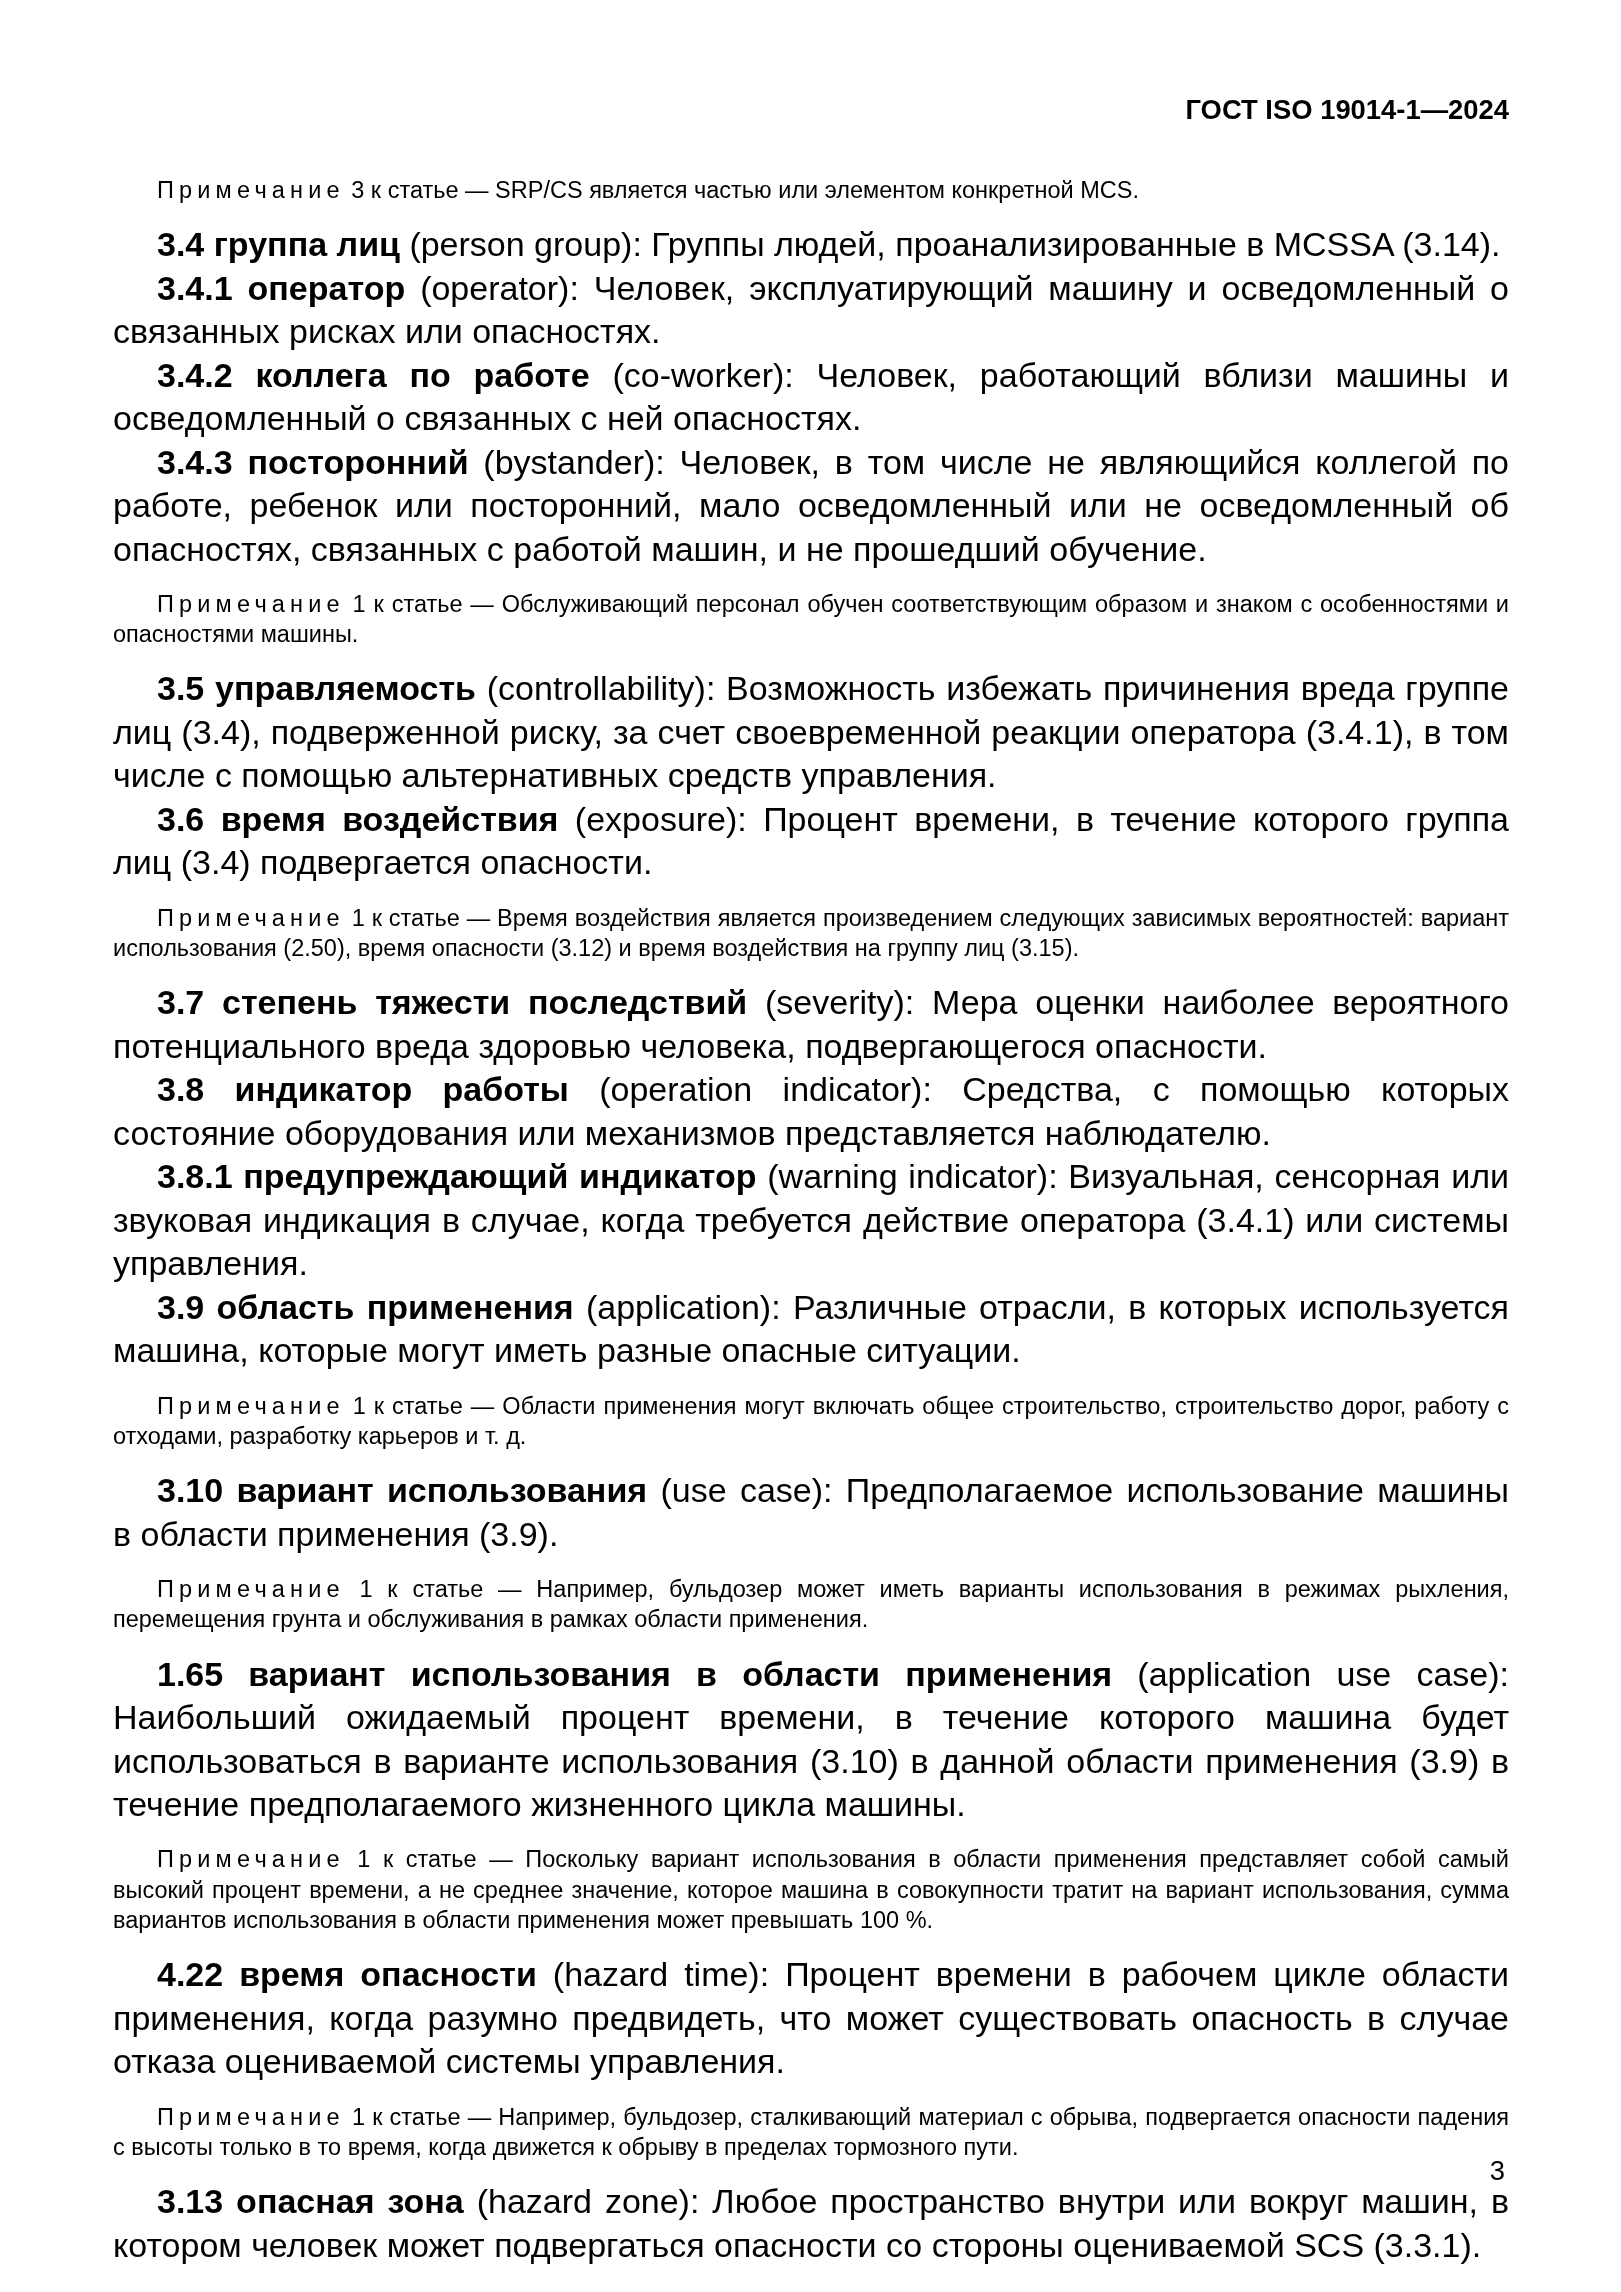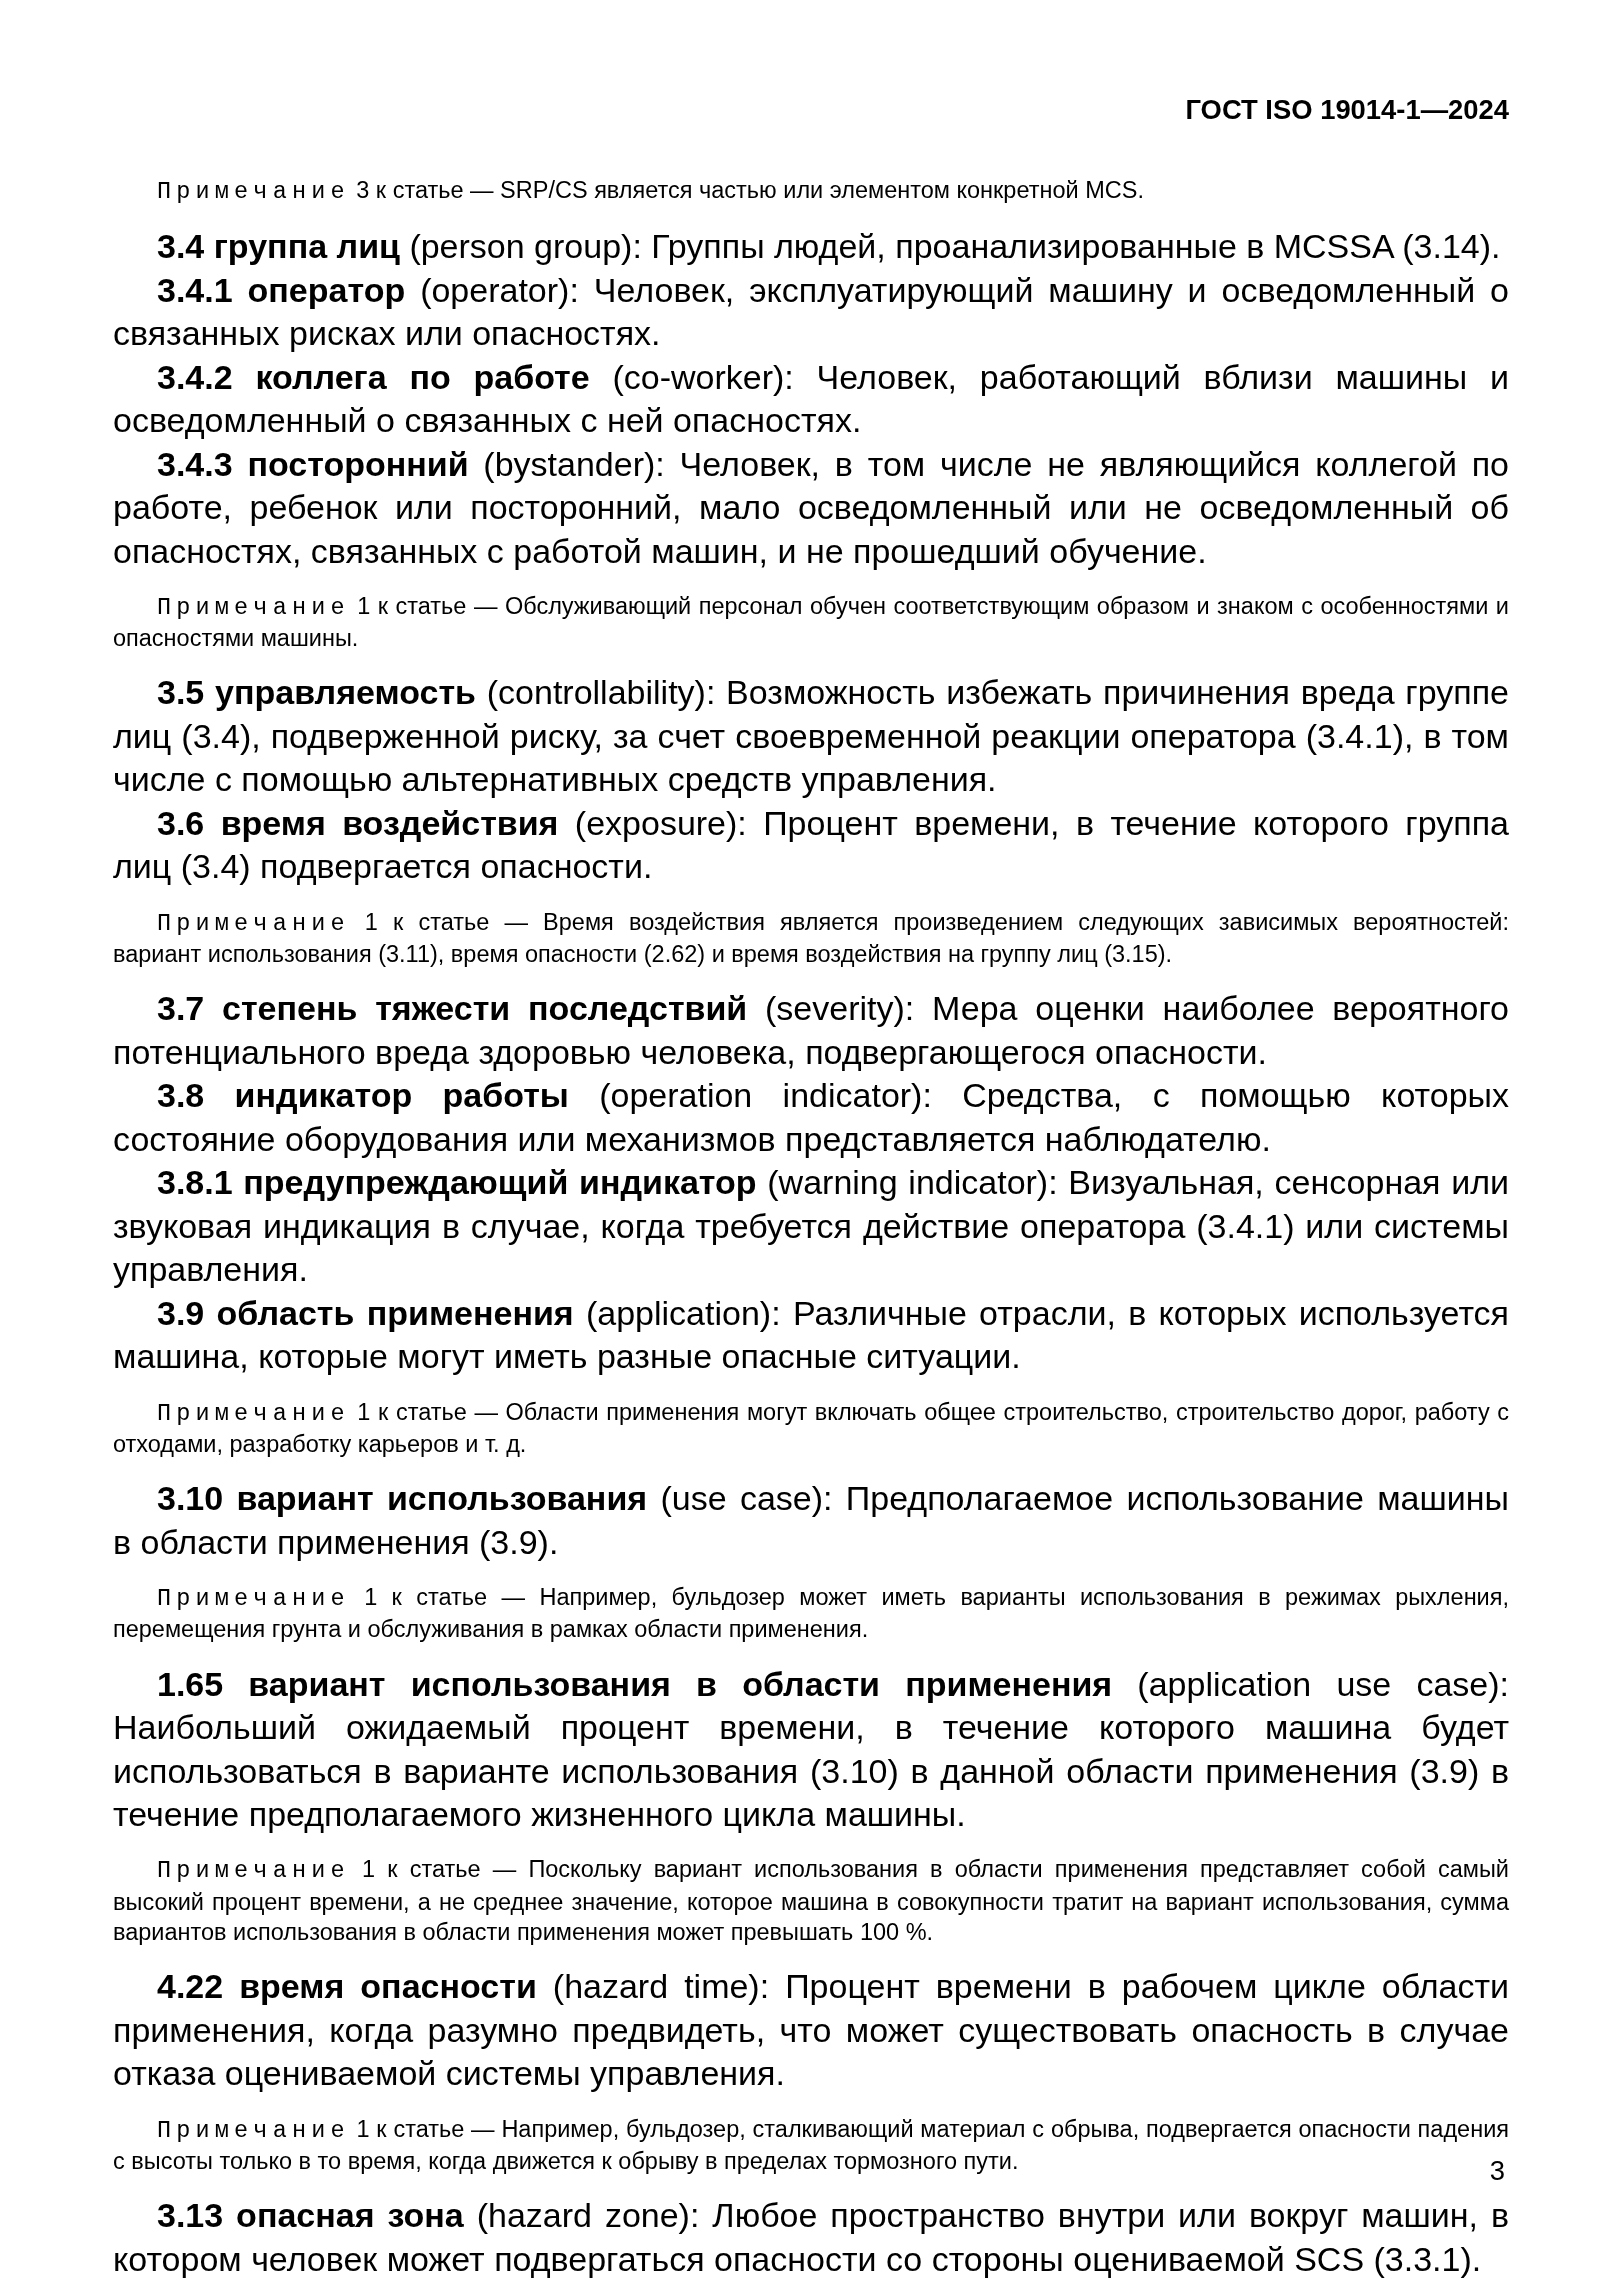--- a/index.html
+++ b/index.html
@@ -29,21 +29,21 @@
     text-indent: 44px;
   }
   p.def .term { font-weight: bold; }
   p.note {
     font-size: 23.5px;
     line-height: 1.3;
     text-align: justify;
     text-indent: 44px;
     margin: 17.6px 0;
   }
-  .note-label { letter-spacing: 0.22em; font-family: Liberation Mono, monospace; }
+  .note-label { letter-spacing: 0.22em; }
   .page-number {
     position: absolute;
     right: 116px;
     bottom: 106px;
     font-size: 27.4px;
   }
 </style>
 </head>
 <body>
 
@@ -63,21 +63,21 @@
 
   <p class="def"><b class="term">3.4.3 посторонний</b><span> (bystander): Человек, в том числе не являющийся коллегой по работе, ребенок или посторонний, мало осведомленный или не осведомленный об опасностях, связанных с работой машин, и не прошедший обучение.</span></p>
 
 
   <p class="note"><span class="note-label">Примечание</span><span> 1 к статье — Обслуживающий персонал обучен соответствующим образом и знаком с особенностями и опасностями машины.</span></p>
 
   <p class="def"><b class="term">3.5 управляемость</b><span> (controllability): Возможность избежать причинения вреда группе лиц (3.4), подверженной риску, за счет своевременной реакции оператора (3.4.1), в том числе с помощью альтернативных средств управления.</span></p>
 
   <p class="def"><b class="term">3.6 время воздействия</b><span> (exposure): Процент времени, в течение которого группа лиц (3.4) подвергается опасности.</span></p>
 
-  <p class="note"><span class="note-label">Примечание</span><span> 1 к статье — Время воздействия является произведением следующих зависимых вероятностей: вариант использования (3.11), время опасности (2.62) и время воздействия на группу лиц (3.15).</span></p>
+  <p class="note"><span class="note-label">Примечание</span><span> 1 к статье — Время воздействия является произведением следующих зависимых вероятностей: вариант использования (2.50), время опасности (3.12) и время воздействия на группу лиц (3.15).</span></p>
 
   <p class="def"><b class="term">3.7 степень тяжести последствий</b><span> (severity): Мера оценки наиболее вероятного потенциального вреда здоровью человека, подвергающегося опасности.</span></p>
 
   <p class="def"><b class="term">3.8 индикатор работы</b><span> (operation indicator): Средства, с помощью которых состояние оборудования или механизмов представляется наблюдателю.</span></p>
 
   <p class="def"><b class="term">3.8.1 предупреждающий индикатор</b><span> (warning indicator): Визуальная, сенсорная или звуковая индикация в случае, когда требуется действие оператора (3.4.1) или системы управления.</span></p>
 
 
   <p class="def"><b class="term">3.9 область применения</b><span> (application): Различные отрасли, в которых используется машина, которые могут иметь разные опасные ситуации.</span></p>
 

